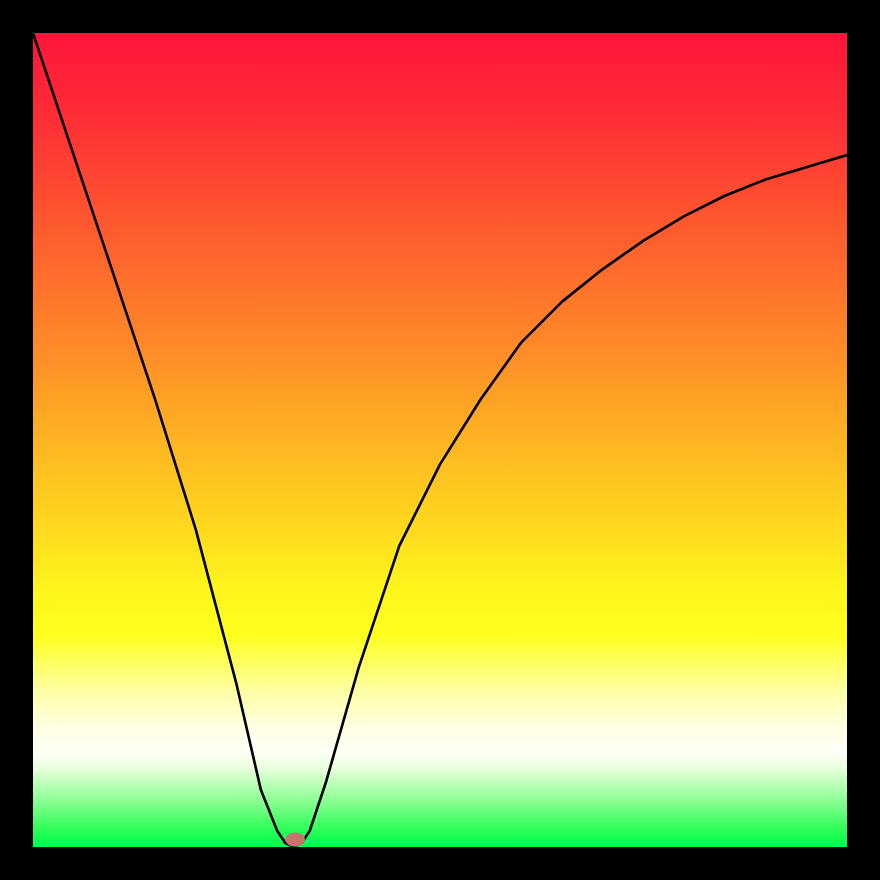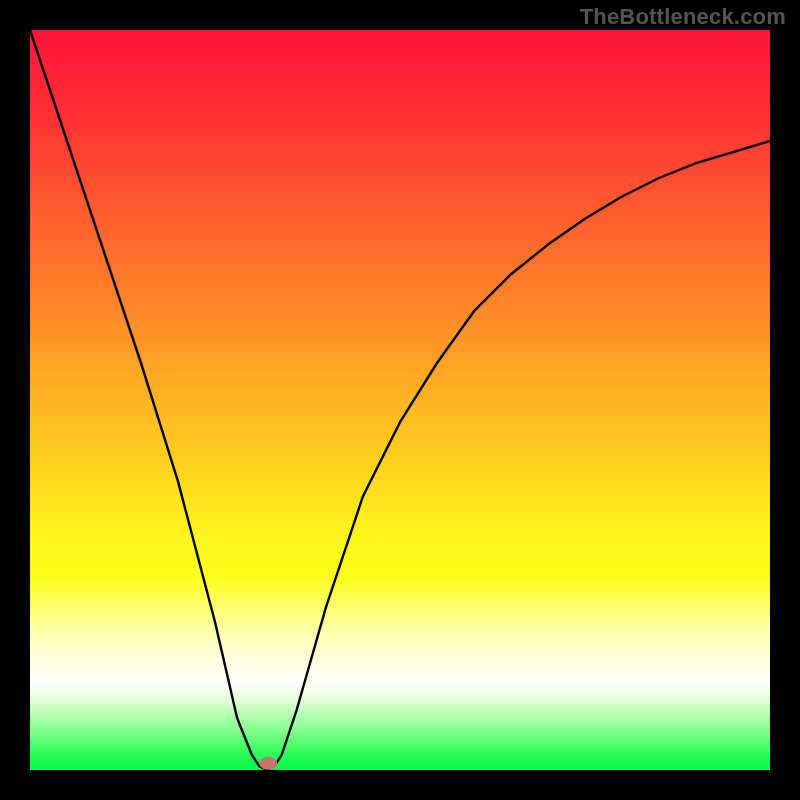--- a/index.html
+++ b/index.html
@@ -36,21 +36,20 @@
     overflow: hidden;
   }
   .plot-area svg {
     display: block;
   }
 </style>
 </head>
 <body>
 
 <div class="frame">
-  <div class="watermark">TheBottleneck.com</div>
 
   <div class="plot-area">
     <svg id="plot-svg" width="740" height="740" viewBox="0 0 740 740">
       <defs>
         <linearGradient id="bg-grad" x1="0" y1="0" x2="0" y2="1">
             <stop offset="0.00%" stop-color="#fe1539"></stop>
             <stop offset="10.00%" stop-color="#fe2c36"></stop>
             <stop offset="20.00%" stop-color="#fe4d30"></stop>
             <stop offset="30.00%" stop-color="#fe6e2c"></stop>
             <stop offset="40.00%" stop-color="#fe8f27"></stop>

